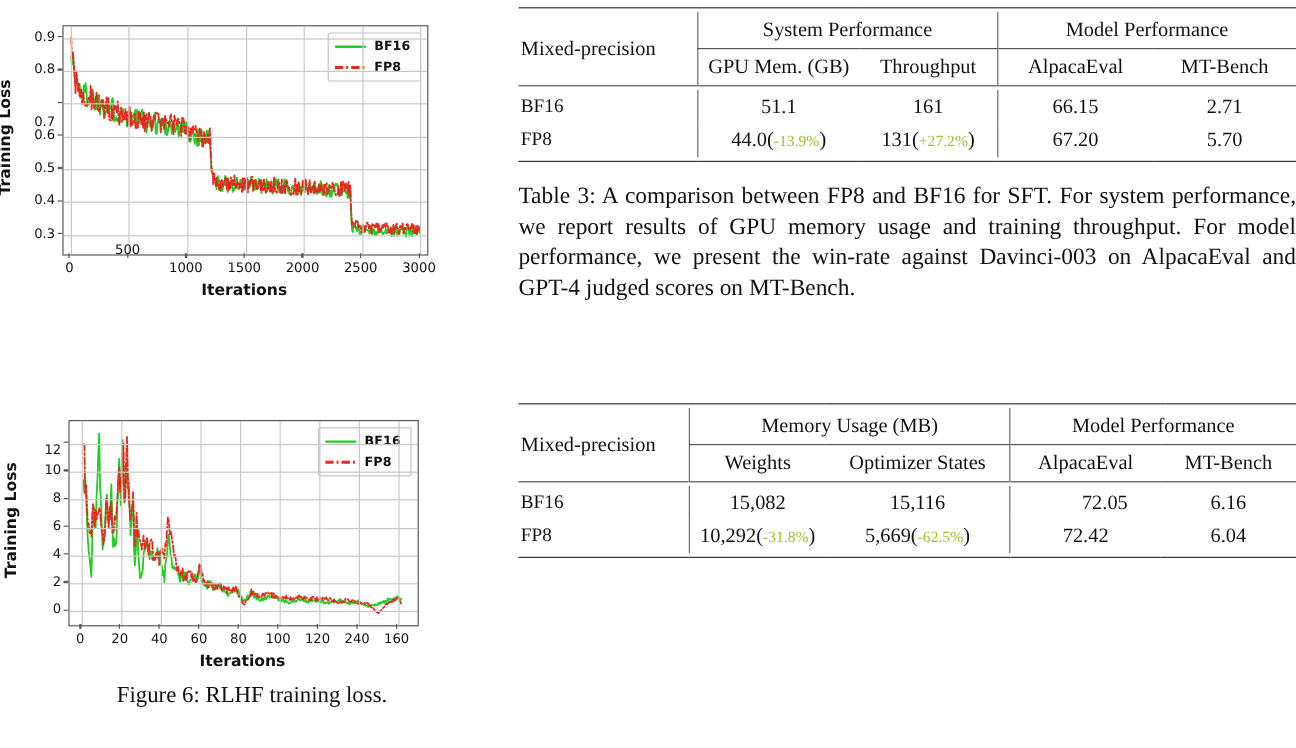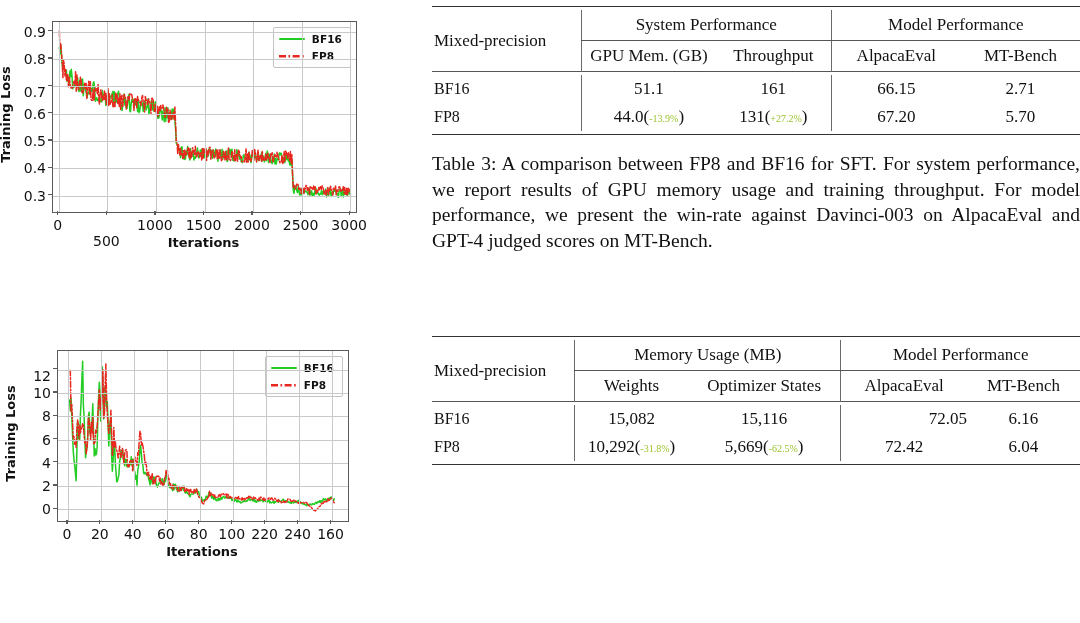--- a/index.html
+++ b/index.html
@@ -47,21 +47,21 @@
   .gridline-h, .gridline-v {
     position: absolute;
     background: #c9c9c9;
   }
   .gridline-h { left: 0; right: 0; height: 1px; }
   .gridline-v { top: 0; bottom: 0; width: 1px; }
 
   .ytick-label, .xtick-label {
     position: absolute;
     font-family: "DejaVu Sans", sans-serif;
-    font-size: 14px;
+    font-size: 11px;
     color: #111;
     white-space: nowrap;
   }
   .ytick-label { text-align: right; }
   .xtick-label { text-align: center; }
 
   .tickmark-y {
     position: absolute;
     width: 4px;
     height: 1.4px;
@@ -172,21 +172,21 @@
   .rule-bottom td { border-bottom: 1.6px solid #333; height: 3px; }
 
   .cell-row td { height: 28px; vertical-align: middle; }
   .hdr-row td { height: 30px; vertical-align: middle; text-align: center; }
 
   .col-label { width: 148px; text-align: left; padding-left: 2px !important; }
   .vbar { border-left: 1.1px solid #6a6a6a; }
   .grouprule { border-bottom: 1px solid #555; }
 
   .rowname { font-weight: bold; font-size: 16px; }
-  .pct { font-size: 10px; }
+  .pct { font-size: 13px; }
   .pct-down { color: #9ac22e; }
   .pct-up { color: #9ac22e; margin-top: 36px; }
   .paren { color: #111; }
 
   .tbl-caption {
     position: absolute;
     left: 0;
     width: 648px;
     font-family: "Liberation Serif", serif;
     font-size: 19.5px;
@@ -229,33 +229,33 @@
           </div>
         </div>
       <div class="gridline-h" style="top: 9.6px;"></div><div class="gridline-h" style="top: 36.9px;"></div><div class="gridline-h" style="top: 64.2px;"></div><div class="gridline-h" style="top: 91.6px;"></div><div class="gridline-h" style="top: 118.9px;"></div><div class="gridline-h" style="top: 146.3px;"></div><div class="gridline-h" style="top: 173.6px;"></div><div class="gridline-v" style="left: 5.8px;"></div><div class="gridline-v" style="left: 54.4px;"></div><div class="gridline-v" style="left: 102.9px;"></div><div class="gridline-v" style="left: 151.5px;"></div><div class="gridline-v" style="left: 200.1px;"></div><div class="gridline-v" style="left: 248.6px;"></div><div class="gridline-v" style="left: 297.2px;"></div></div>
 
       <div class="axis-title-x" id="fig5-xlab" style="left: -8px; width: 423px; top: 231px;">Iterations</div>
     <div class="tickmark-y" style="left: 48px; top: 25.9px;"></div>
         <div class="ytick-label" style="left: 8px; width: 38px; top: 19.6px;">0.9</div>
         <div class="tickmark-y" style="left: 48px; top: 53.2px;"></div>
         <div class="ytick-label" style="left: 8px; width: 38px; top: 46.9px;">0.8</div>
         <div class="tickmark-y" style="left: 48px; top: 80.5px;"></div>
-        <div class="ytick-label" style="left: 8px; width: 38px; top: 80px;">0.7</div>
+        <div class="ytick-label" style="left: 8px; width: 38px; top: 91px;">0.7</div>
         <div class="tickmark-y" style="left: 48px; top: 107.9px;"></div>
         <div class="ytick-label" style="left: 8px; width: 38px; top: 101.6px;">0.6</div>
         <div class="tickmark-y" style="left: 48px; top: 135.2px;"></div>
         <div class="ytick-label" style="left: 8px; width: 38px; top: 128.9px;">0.5</div>
         <div class="tickmark-y" style="left: 48px; top: 162.6px;"></div>
         <div class="ytick-label" style="left: 8px; width: 38px; top: 156.3px;">0.4</div>
         <div class="tickmark-y" style="left: 48px; top: 189.9px;"></div>
         <div class="ytick-label" style="left: 8px; width: 38px; top: 183.6px;">0.3</div>
         <div class="tickmark-x" style="left: 57.1px; top: 207px;"></div>
         <div class="xtick-label" style="left: 32.8px; width: 50px; top: 213px;">0</div>
         <div class="tickmark-x" style="left: 105.7px; top: 207px;"></div>
-        <div class="xtick-label" style="left: 81.4px; width: 50px; top: 229px;">500</div>
+        <div class="xtick-label" style="left: 81.4px; width: 50px; top: 198px;">500</div>
         <div class="tickmark-x" style="left: 154.2px; top: 207px;"></div>
         <div class="xtick-label" style="left: 129.9px; width: 50px; top: 213px;">1000</div>
         <div class="tickmark-x" style="left: 202.8px; top: 207px;"></div>
         <div class="xtick-label" style="left: 178.5px; width: 50px; top: 213px;">1500</div>
         <div class="tickmark-x" style="left: 251.4px; top: 207px;"></div>
         <div class="xtick-label" style="left: 227.1px; width: 50px; top: 213px;">2000</div>
         <div class="tickmark-x" style="left: 299.9px; top: 207px;"></div>
         <div class="xtick-label" style="left: 275.6px; width: 50px; top: 213px;">2500</div>
         <div class="tickmark-x" style="left: 348.5px; top: 207px;"></div>
         <div class="xtick-label" style="left: 324.2px; width: 50px; top: 213px;">3000</div>
@@ -311,26 +311,27 @@
         <div class="xtick-label" style="left: 74.8px; width: 50px; top: 188px;">20</div>
         <div class="tickmark-x" style="left: 132.1px; top: 182px;"></div>
         <div class="xtick-label" style="left: 107.8px; width: 50px; top: 188px;">40</div>
         <div class="tickmark-x" style="left: 165.1px; top: 182px;"></div>
         <div class="xtick-label" style="left: 140.8px; width: 50px; top: 188px;">60</div>
         <div class="tickmark-x" style="left: 198px; top: 182px;"></div>
         <div class="xtick-label" style="left: 173.7px; width: 50px; top: 188px;">80</div>
         <div class="tickmark-x" style="left: 231px; top: 182px;"></div>
         <div class="xtick-label" style="left: 206.7px; width: 50px; top: 188px;">100</div>
         <div class="tickmark-x" style="left: 263.9px; top: 182px;"></div>
-        <div class="xtick-label" style="left: 239.6px; width: 50px; top: 188px;">220</div>
+        <div class="xtick-label" style="left: 239.6px; width: 50px; top: 188px;">120</div>
         <div class="tickmark-x" style="left: 296.9px; top: 182px;"></div>
         <div class="xtick-label" style="left: 272.6px; width: 50px; top: 188px;">240</div>
         <div class="tickmark-x" style="left: 329.8px; top: 182px;"></div>
         <div class="xtick-label" style="left: 305.5px; width: 50px; top: 188px;">160</div>
       </div>
+    <div class="fig-caption" id="figure6-caption">Figure 6: RLHF training loss.</div>
   </div>
 </div>
 
 <div class="tab-col">
 
   <div class="table-block" id="table3-block">
     <table class="paper-table">
       <tbody>
           <tr class="rule-top">
             <td colspan="5"></td>
@@ -403,21 +404,21 @@
           </tr>
 
       <tr class="cell-row">
         <td class="col-label rowname">BF16</td>
         <td class="vbar" style="text-align:center;">
           <span>15,082</span>
         </td>
         <td style="text-align:center;">
           <span>15,116</span>
         </td>
-        <td class="vbar" style="text-align:right;padding-left:32px;">72.05</td>
+        <td class="vbar" style="text-align:center;padding-left:32px;">72.05</td>
         <td style="text-align:center;">6.16</td>
       </tr>
 
       <tr class="cell-row">
         <td class="col-label rowname">FP8</td>
         <td class="vbar" style="text-align:center;">
           <span>10,292</span><span class="paren">(</span><span class="pct pct-down" style="color: rgb(154, 194, 46);">-31.8%</span><span class="paren">)</span>
         </td>
         <td style="text-align:center;">
           <span>5,669</span><span class="paren">(</span><span class="pct pct-down" style="color: rgb(154, 194, 46);">-62.5%</span><span class="paren">)</span>

